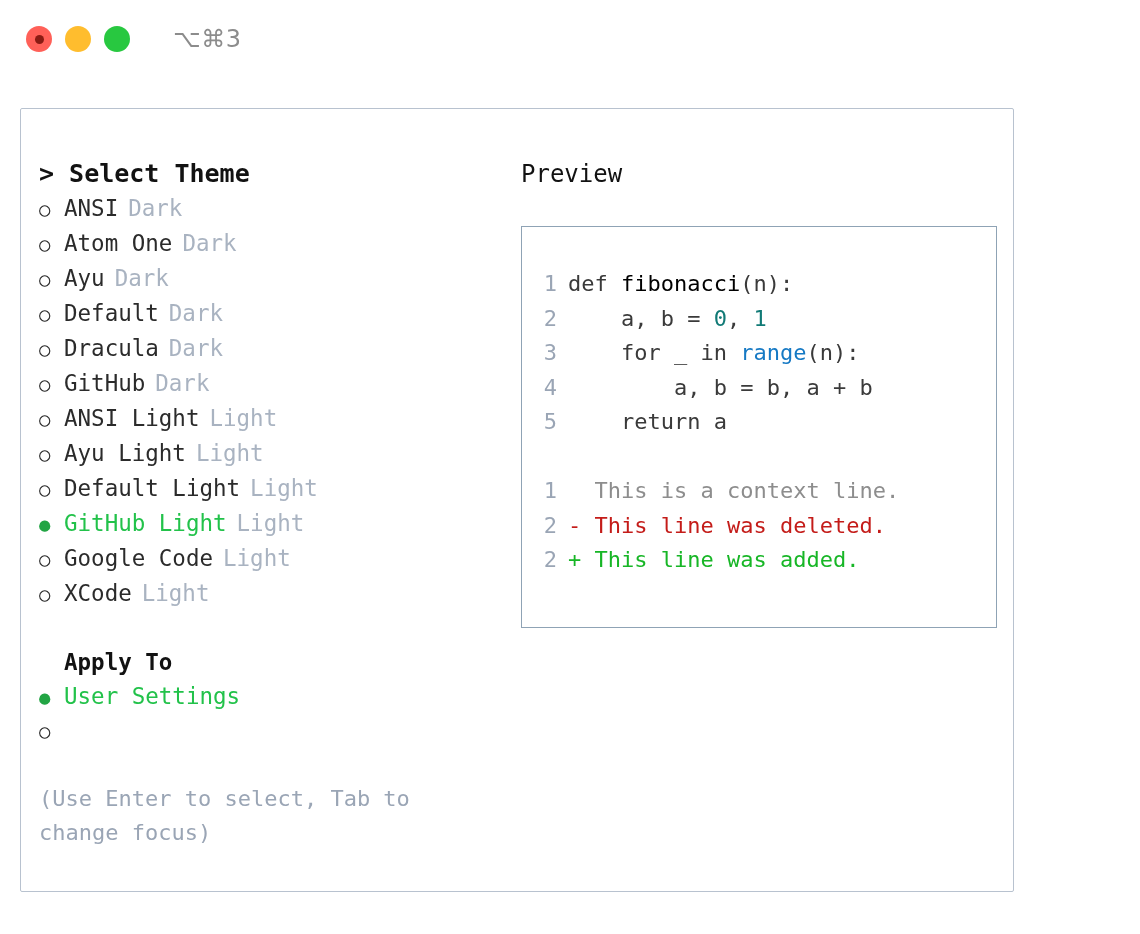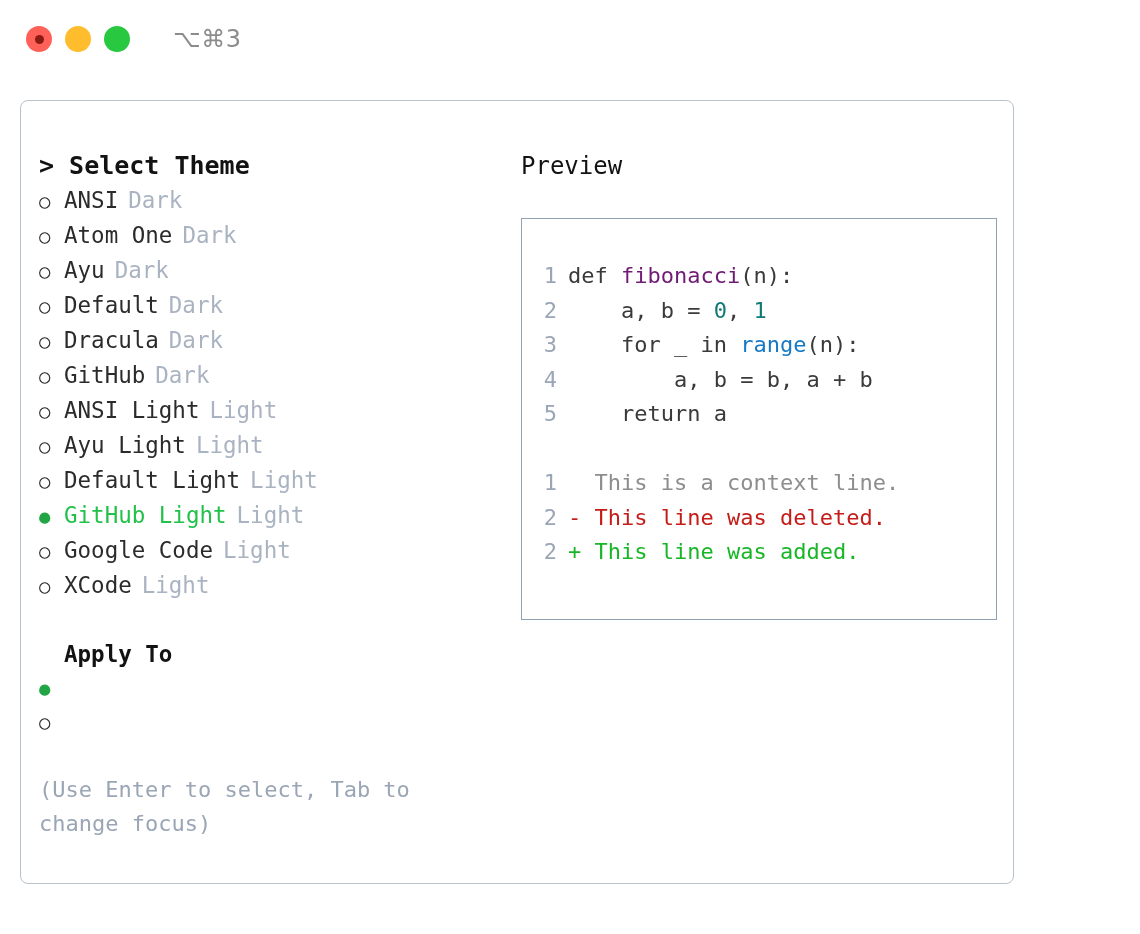--- a/index.html
+++ b/index.html
@@ -58,25 +58,25 @@
     letter-spacing: 0.5px;
     color: #8c8c8c;
     font-family: "DejaVu Sans", "Liberation Sans", sans-serif;
     font-weight: 500;
   }
 
   
   #panel {
     position: absolute;
     left: 20px;
-    top: 100px;
+    top: 108px;
     width: 994px;
     height: 784px;
     border: 1.6px solid #b8c2cf;
-    border-radius: 8px;
+    border-radius: 2px;
     box-sizing: border-box;
     background: #ffffff;
   }
 
   #columns {
     display: flex;
     padding: 48px 0 0 18px;
   }
   #left-col  { width: 460px; flex: none; }
   #right-col { flex: 1; padding-left: 22px; }
@@ -160,21 +160,21 @@
   }
   .ln {
     width: 46px;
     flex: none;
     text-align: right;
     color: #9aa5b5;
     padding-right: 11px;
     box-sizing: border-box;
   }
   .code-text { color: #3a3a3a; }
-  .tok-fn   { color: #701a75; }
+  .tok-fn   { color: #000000; }
   .tok-num  { color: #117a76; }
   .tok-bi   { color: #1579c4; margin-top: 28px; }
   .blank-line { height: 34.5px; }
   .d-ctx { color: #8d8d8d; }
   .d-del { color: #c41c19; }
   .d-add { color: #17b626; }
 </style>
 </head>
 <body>
 
@@ -215,21 +215,21 @@
             <div class="row"><span class="marker">○</span><span class="label">XCode</span><span class="tag">Light</span></div>
           </div>
 
         <div class="gap-lg"></div>
 
         <div class="sub-head">
           <span class="marker">○</span>
           <span>Apply To</span>
         </div>
         <div class="list" id="apply-list">
-            <div class="row selected"><span class="marker sel">●</span></div>
+            <div class="row selected"><span class="marker sel">●</span><span class="label">User Settings</span></div>
             <div class="row"><span class="marker">○</span></div>
           </div>
 
         <div class="gap-lg"></div>
 
         <div class="hint">(Use Enter to select, Tab to change focus)</div>
       </div>
 
       <div id="right-col">
         <div class="preview-title">Preview</div>

